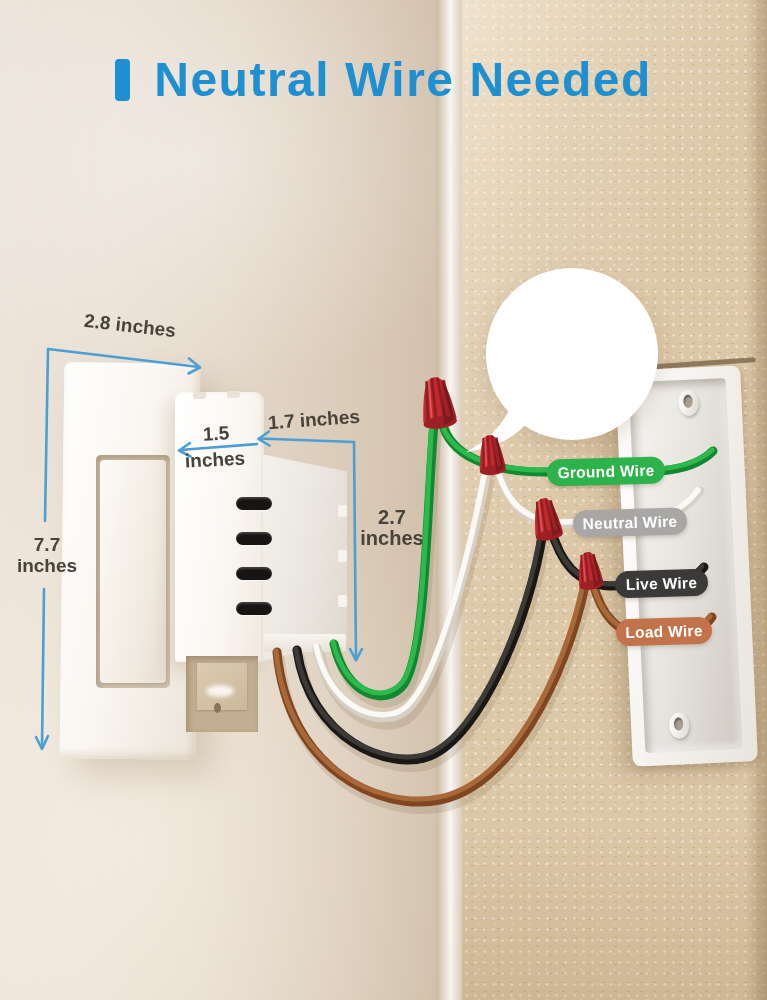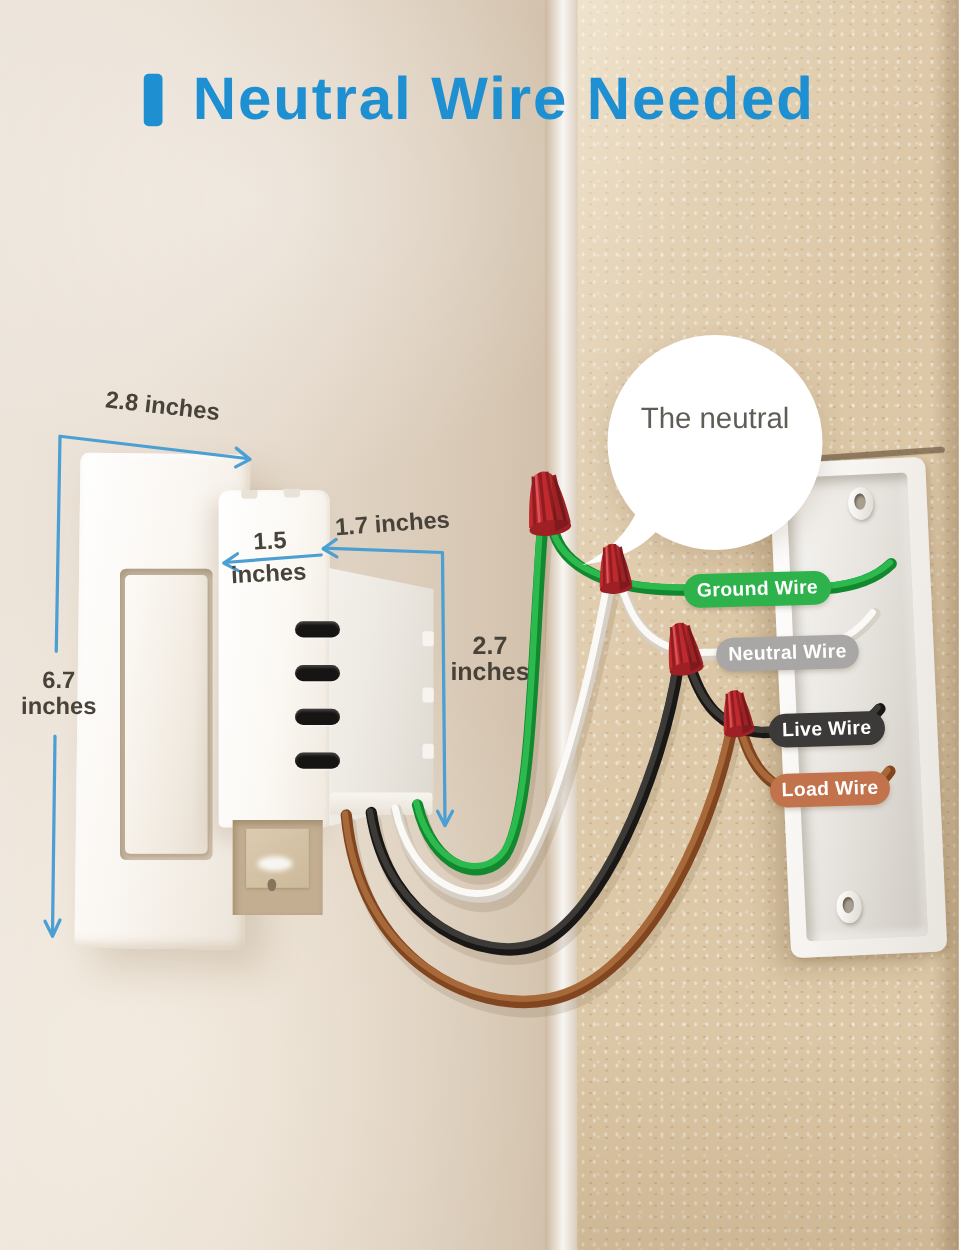--- a/index.html
+++ b/index.html
@@ -163,21 +163,21 @@
       <path d="M259,438.5 L354,442 L356,659"></path>
       <path d="M269,431.5 L258.5,439 L269.5,445.5"></path>
       <path d="M350,649 L356,660.5 L362,649"></path>
     </g>
   </svg>
 
   <div class="mlabel" style="left:70px;top:315px;width:120px;transform:rotate(6.5deg);">
     <span>2.8</span>&nbsp;<span>inches</span>
   </div>
   <div class="mlabel" style="left:12px;top:534px;width:70px;">
-    <div>6.7</div>
+    <div>7.7</div>
     <div>inches</div>
   </div>
   <div class="mlabel" style="left:186px;top:423px;width:60px;transform:rotate(-3deg);">
     <div>1.5</div>
   </div>
   <div class="mlabel" style="left:178px;top:449px;width:74px;transform:rotate(-3deg);">
     <div>inches</div>
   </div>
   <div class="mlabel" style="left:264px;top:409px;width:100px;transform:rotate(-4deg);">
     <span>1.7</span>&nbsp;<span>inches</span>
@@ -217,21 +217,20 @@
       <path d="M442,421 C449,456 490,472 545,472 L660,471 C685,469 702,462 713,451" stroke="#12882f" stroke-width="9"></path>
       <path d="M441,420 C448,454 489,470 544,470 L659,469 C684,467 701,460 712,450" stroke="#2cba4f" stroke-width="5"></path>
     </g>
   </svg>
 
   <div class="bubble"></div>
   <svg class="bubble-tail" width="90" height="70" viewBox="0 0 90 70">
     <path d="M62,2 C54,26 38,44 14,56 C40,52 60,44 74,28 Z" fill="#ffffff"></path>
   </svg>
   <div class="bubble-text">
-    <div>The neutral</div>
   </div>
 
   <svg class="nut-layer" width="767" height="1000" viewBox="0 0 767 1000">
     <defs>
       <g id="nut">
         <path d="M-15,19 C-13,2 -10,-12 -6,-17 Q0,-22 6,-17 C10,-12 13,2 15,19 Q0,27 -15,19 Z" fill="#bf2a2e"></path>
         <path d="M-7,-17 L-11,21" stroke="#8f1d22" stroke-width="2.4" fill="none"></path>
         <path d="M-2,-19 L-3.5,23" stroke="#8f1d22" stroke-width="2.4" fill="none"></path>
         <path d="M3,-19 L4.5,23" stroke="#8f1d22" stroke-width="2.4" fill="none"></path>
         <path d="M8,-16 L11.5,20" stroke="#8f1d22" stroke-width="2.4" fill="none"></path>

